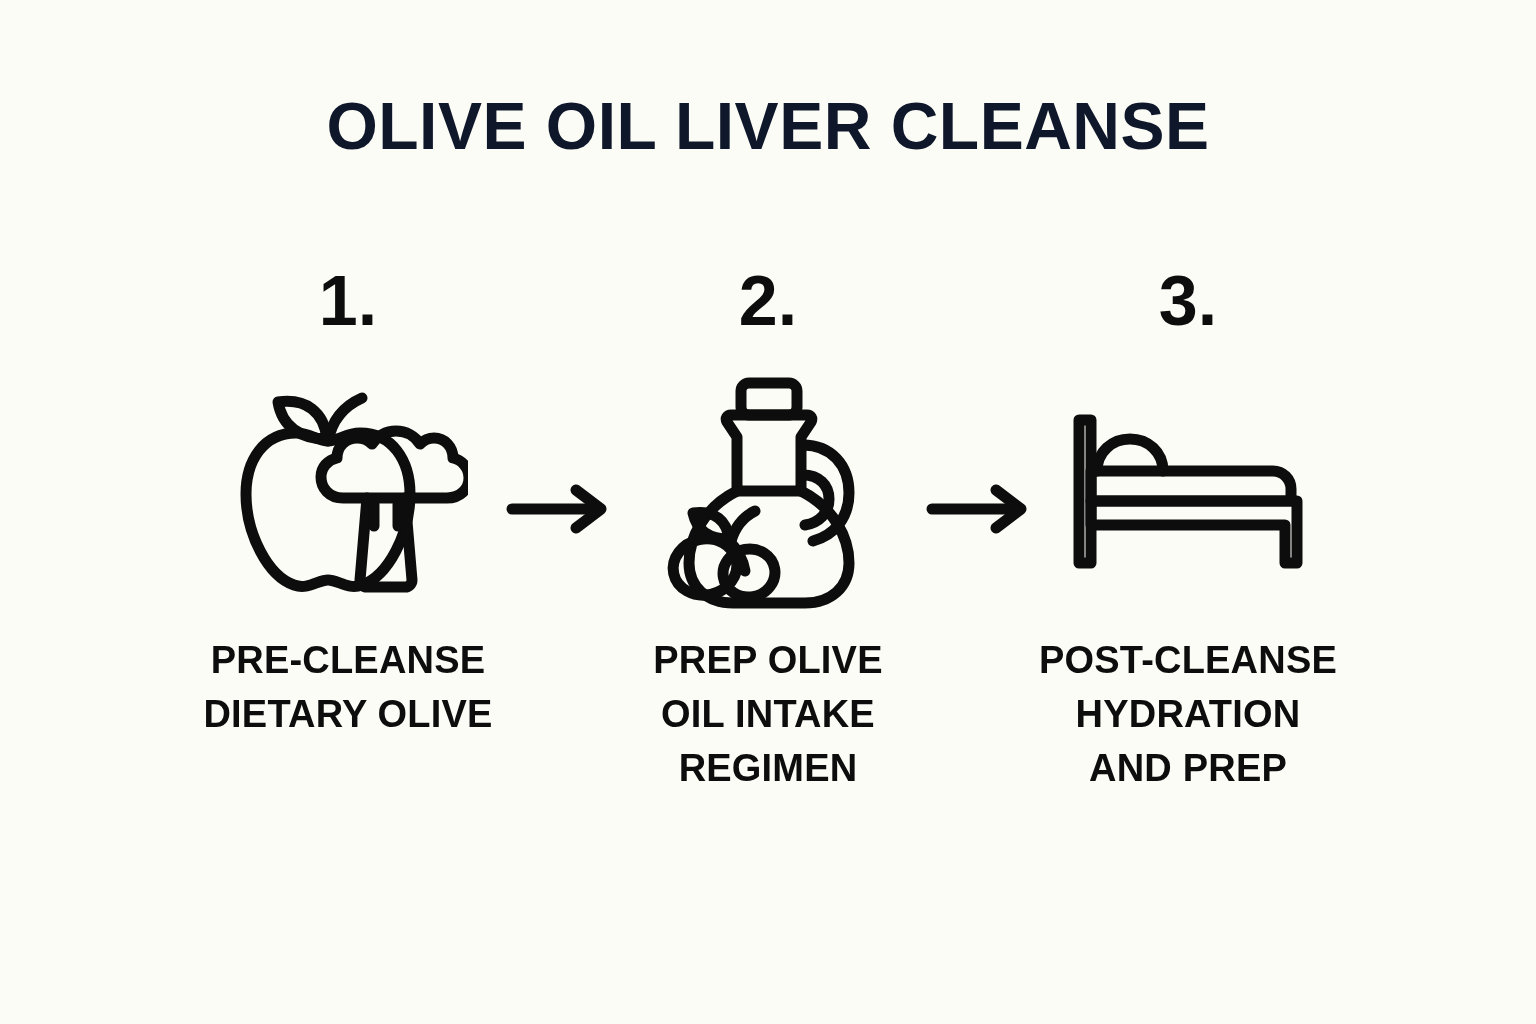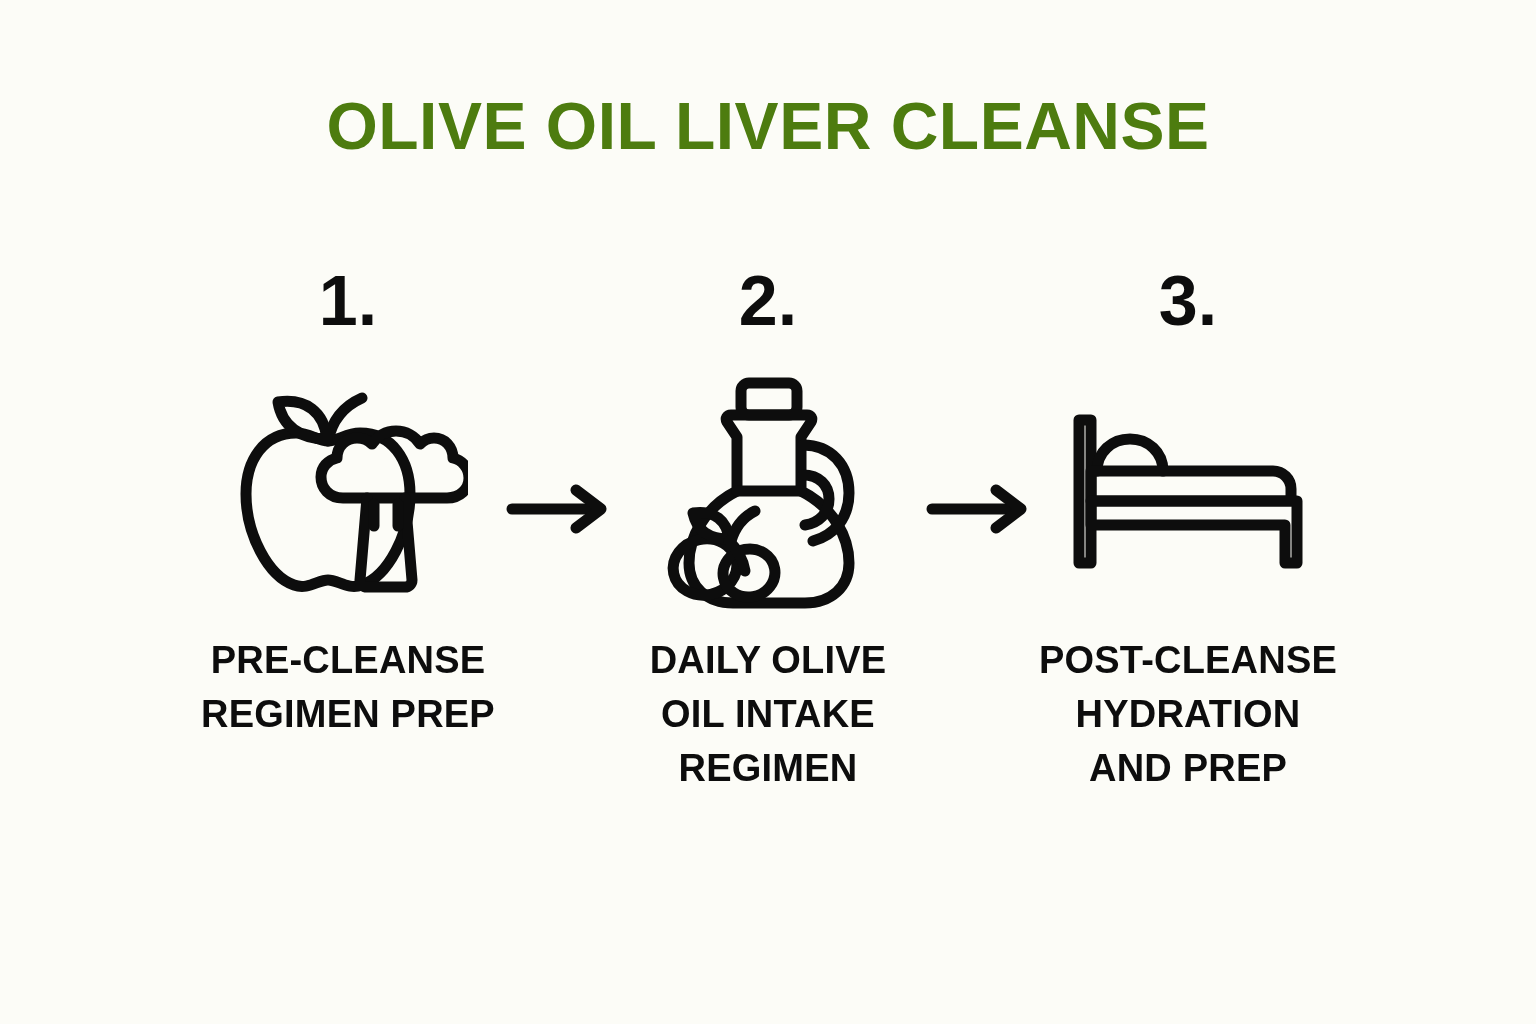--- a/index.html
+++ b/index.html
@@ -25,21 +25,21 @@
   .title {
     position: absolute;
     top: 92px;
     left: 0;
     width: 1536px;
     text-align: center;
     font-size: 66px;
     font-weight: 700;
     letter-spacing: 0.5px;
     line-height: 1.05;
-    color: #4d7c0f;
+    color: #0f172a;
     white-space: nowrap;
   }
   .steps {
     position: absolute;
     top: 260px;
     left: 0;
     width: 1536px;
     height: 600px;
     display: flex;
     flex-direction: row;
@@ -133,21 +133,21 @@
                    C270 76 277 84 277 94
                    C277 105 268 114 255 114 Z" transform="translate(-36,0)"></path>
 
           <path d="M139 114 L132 196 C132 200 135 203 139 203 L177 203 C181 203 184 200 184 196 L177 114"></path>
 
           <path d="M146 120 L146 142"></path>
           <path d="M170 120 L170 142"></path>
         </svg>
       </div>
       <div class="step-label">PRE-CLEANSE
-REGIMEN PREP</div>
+DIETARY OLIVE</div>
     </div>
 
     <div class="arrow">
       <svg width="104" height="54" viewBox="0 0 104 54" fill="none" stroke="#0d0d0d" stroke-width="11" stroke-linecap="round" stroke-linejoin="round">
         <path d="M6 27 L88 27"></path>
         <path d="M70 8 L95 27 L70 46"></path>
       </svg>
     </div>
 
     <div class="step">
@@ -182,21 +182,21 @@
           <ellipse cx="52" cy="196" rx="32" ry="28" transform="rotate(-12 52 196)"></ellipse>
 
           <ellipse cx="96" cy="202" rx="26" ry="24" transform="rotate(-10 96 202)"></ellipse>
 
           <path d="M76 168 C56 168 44 160 40 142 C62 139 74 150 76 168 Z"></path>
 
           <path d="M78 170 C82 156 90 146 102 140"></path>
           <path d="M76 170 C84 178 90 188 92 200"></path>
         </svg>
       </div>
-      <div class="step-label">DAILY OLIVE
+      <div class="step-label">PREP OLIVE
 OIL INTAKE
 REGIMEN</div>
     </div>
 
     <div class="arrow">
       <svg width="104" height="54" viewBox="0 0 104 54" fill="none" stroke="#0d0d0d" stroke-width="11" stroke-linecap="round" stroke-linejoin="round">
         <path d="M6 27 L88 27"></path>
         <path d="M70 8 L95 27 L70 46"></path>
       </svg>
     </div>

